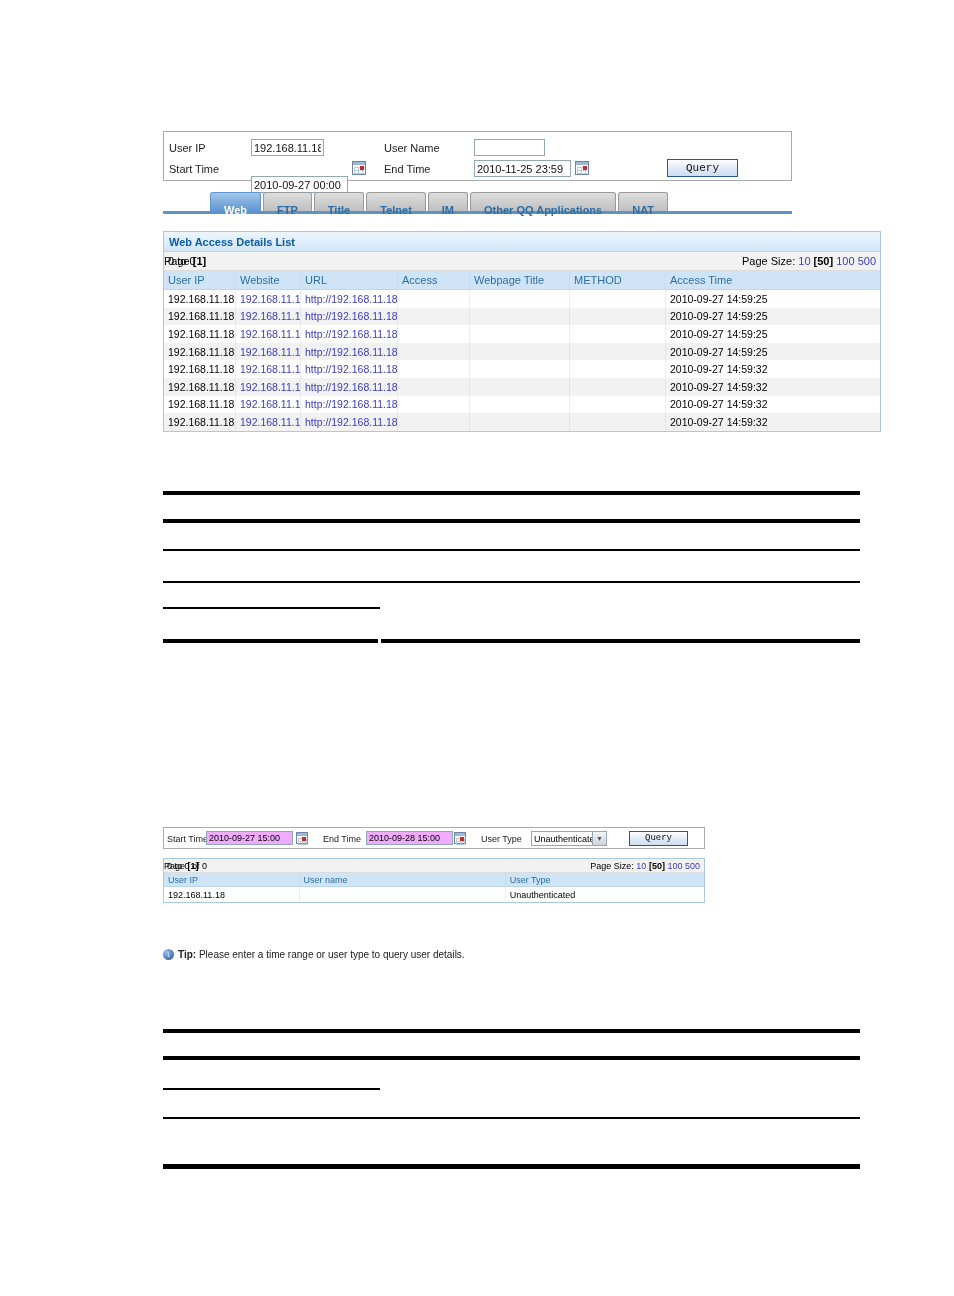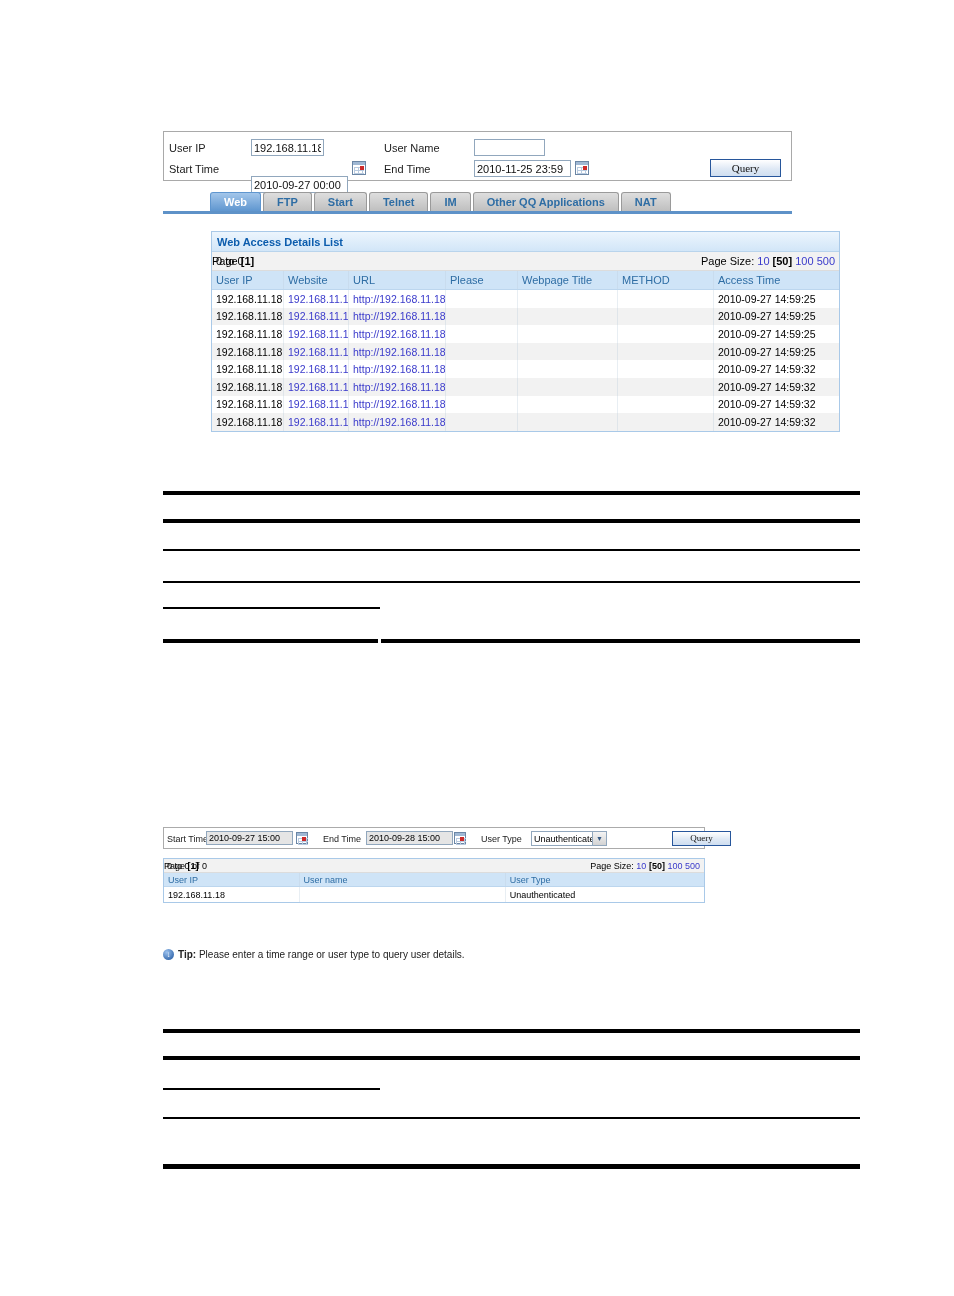--- a/index.html
+++ b/index.html
@@ -13,57 +13,57 @@
   
   #s1-form { left:163px; top:131px; width:629px; height:50px; border:1px solid #a9a9a9; background:#fff; }
   #s1-form .lbl { position:absolute; font-size:11px; color:#222; }
   #s1-form input { position:absolute; height:17px; border:1px solid #91a7bd; font-size:11px; padding:0 2px; font-family:"Liberation Sans", sans-serif; color:#111; background:#fff; }
   .cal-icon { position:absolute; width:14px; height:14px; background:#fff; border:1px solid #6b86a5; }
   .cal-icon::before { content:""; position:absolute; left:0; top:0; right:0; height:3px; background:#9fb8d4; }
   .cal-icon::after { content:""; position:absolute; right:1px; top:4px; width:4px; height:4px; background:#cc2a2a; }
   .cal-grid { position:absolute; left:1px; top:5px; width:10px; height:7px;
     background:repeating-linear-gradient(to right, #b9cbe0 0 1px, transparent 1px 4px),
                repeating-linear-gradient(to bottom, #b9cbe0 0 1px, transparent 1px 3px); }
-  .btn { position:absolute; border:1px solid #27569b; background:linear-gradient(#ffffff,#dfe9f5 55%, #cfdef0); font-size:11px; color:#111; text-align:center; font-family:Liberation Serif, serif;margin-left:43px; }
+  .btn { position:absolute; border:1px solid #27569b; background:linear-gradient(#ffffff,#dfe9f5 55%, #cfdef0); font-size:11px; color:#111; text-align:center; font-family:Liberation Mono, monospace; }
 
   
   #s1-tabs { left:163px; top:193px; width:629px; height:21px; border-bottom:3px solid #5e92c8; padding-left:47px; display:flex; align-items:flex-end; }
-  .tab { height:19px; line-height:19px; padding:0 13px; margin-right:2px; font-size:11px; font-weight:bold;
+  .tab { height:19px; line-height:19px; padding:8px 13px; margin-right:2px; font-size:11px; font-weight:bold;
          color:#2e6da4; background:linear-gradient(#dedede,#bfbfbf); border:1px solid #9a9a9a; border-bottom:none;
          border-radius:3px 3px 0 0; white-space:nowrap; cursor:default; }
   .tab.active { color:#fff; background:linear-gradient(#a3c6ea,#5f96cf); border-color:#5f96cf; }
 
   
   .ui-table { position:absolute; border:1px solid #a9c9e8; background:#fff; }
   .t-title { background:linear-gradient(#ecf5fd,#d2e6f8); color:#0b5cad; font-weight:bold; border-bottom:1px solid #b9d4ec; display:flex; align-items:center; }
   .t-pag { background:#f2f2f2; border-bottom:1px solid #dcdcdc; display:flex; align-items:center; position:relative; }
   .t-pag .pag-mid { position:absolute; left:0; right:0; text-align:left; }
   .t-pag .pag-right { position:absolute; right:4px; }
   .b { font-weight:bold; }
   .lnk { color:#3a3acb; }
   .t-hdr { background:#cfe4f7; color:#2e6da4; display:flex; align-items:center; border-bottom:1px solid #bcd6ee; }
   .trow { display:flex; align-items:center; background:#fff; }
   .trow.alt { background:#f2f2f2; }
   .tcell { overflow:hidden; white-space:nowrap; padding-left:4px; border-right:1px solid rgba(190,205,220,.35); height:100%; display:flex; align-items:center; }
   .tcell:last-child { border-right:none; }
 
   
-  #s1-table { left:163px; top:231px; width:629px;margin-left:48px; }
+  #s1-table { left:163px; top:231px; width:718px; }
   #s1-table .t-title { height:20px; font-size:11px; padding-left:5px; }
   #s1-table .t-pag { height:19px; font-size:11px; padding-left:4px; }
   #s1-table .t-hdr { height:19px; font-size:11px; }
   #s1-table .trow { height:17.6px; font-size:10.5px; }
   #s1-table .c0 { width:72px; } #s1-table .c1 { width:65px; } #s1-table .c2 { width:97px; }
   #s1-table .c3 { width:72px; } #s1-table .c4 { width:100px; } #s1-table .c5 { width:96px; }
   #s1-table .c6 { width:125px; }
 
   
   #s2-form { left:163px; top:827px; width:542px; height:22px; border:1px solid #ababab; background:#fff; }
   #s2-form .lbl { position:absolute; font-size:9px; color:#222; top:6px; }
-  #s2-form input { position:absolute; top:3px; height:14px; border:1px solid #91a7bd; font-size:9px; padding:0 2px; font-family:"Liberation Sans", sans-serif; background:#e5e5e5; }
+  #s2-form input { position:absolute; top:3px; height:14px; border:1px solid #91a7bd; font-size:9px; padding:0 2px; font-family:"Liberation Sans", sans-serif; background:#f0abfc; }
   #s2-form .cal-icon { top:4px; width:12px; height:12px; }
   .select { position:absolute; top:3px; height:15px; border:1px solid #91a7bd; background:#fff; font-size:9px; display:flex; align-items:center; padding-left:2px; }
   .select .arrow-btn { position:absolute; right:0; top:0; bottom:0; width:14px; background:linear-gradient(#f4f4f4,#d3d3d3); border-left:1px solid #91a7bd; display:flex; align-items:center; justify-content:center; font-size:7px; color:#355a86; }
 
   #s2-table { left:163px; top:858px; width:542px; }
   #s2-table .t-title { height:15px; font-size:9px; padding-left:4px; }
   #s2-table .t-export { height:21px; background:#fff; border-bottom:1px solid #e2e2e2; position:relative; }
   #s2-table .t-pag { height:14px; font-size:9px; padding-left:3px; }
   #s2-table .t-hdr { height:14px; font-size:9px; }
   #s2-table .trow { height:15px; font-size:9px; }
@@ -93,39 +93,39 @@
   <span class="cal-icon" style="left:411px; top:29px;">
       <span class="cal-grid"></span>
     </span>
 
   <span class="btn" style="left:503px; top:27px; width:71px; height:18px; line-height:16px;">Query</span>
 </div>
 
 <div class="abs" id="s1-tabs">
   <span class="tab active">Web</span>
   <span class="tab">FTP</span>
-  <span class="tab">Start</span>
+  <span class="tab">Title</span>
   <span class="tab">Telnet</span>
   <span class="tab">IM</span>
   <span class="tab">Other QQ Applications</span>
   <span class="tab">NAT</span>
 </div>
 
 <div class="ui-table" id="s1-table">
   <div class="t-title">Web Access Details List</div>
   <div class="t-pag">
     <span>0 to 0</span>
     <span class="pag-mid"><span>Page </span><span class="b">[1]</span></span>
     <span class="pag-right"><span>Page Size: </span><span class="lnk">10</span> <span class="b">[50]</span> <span class="lnk">100</span> <span class="lnk">500</span></span>
   </div>
   <div class="t-hdr">
     <span class="tcell c0">User IP</span>
     <span class="tcell c1">Website</span>
     <span class="tcell c2">URL</span>
-    <span class="tcell c3">Please</span>
+    <span class="tcell c3">Access</span>
     <span class="tcell c4">Webpage Title</span>
     <span class="tcell c5">METHOD</span>
     <span class="tcell c6">Access Time</span>
   </div>
   <div>
       <div class="trow">
         <span class="tcell c0">192.168.11.18</span>
         <span class="tcell c1 lnk">192.168.11.18</span>
         <span class="tcell c2 lnk">http://192.168.11.18</span>
         <span class="tcell c3"></span>

